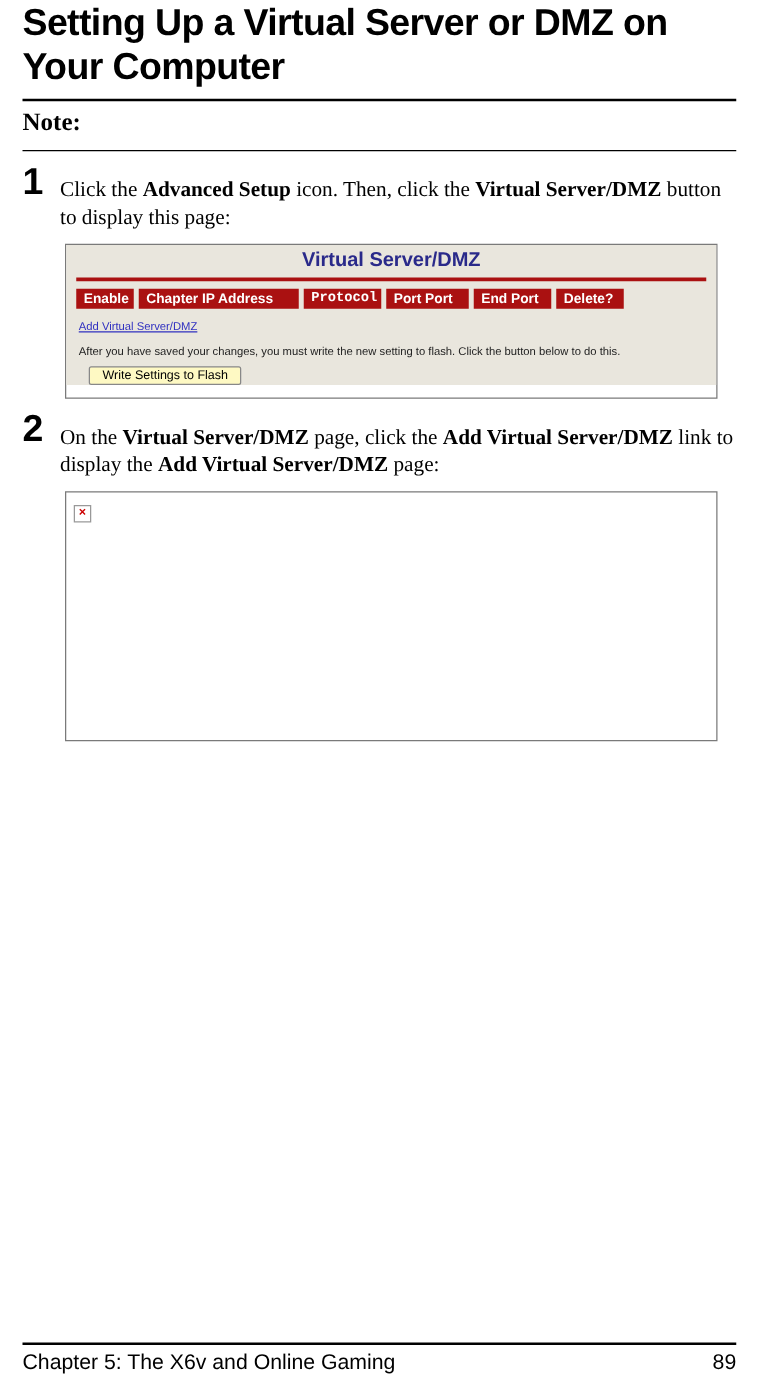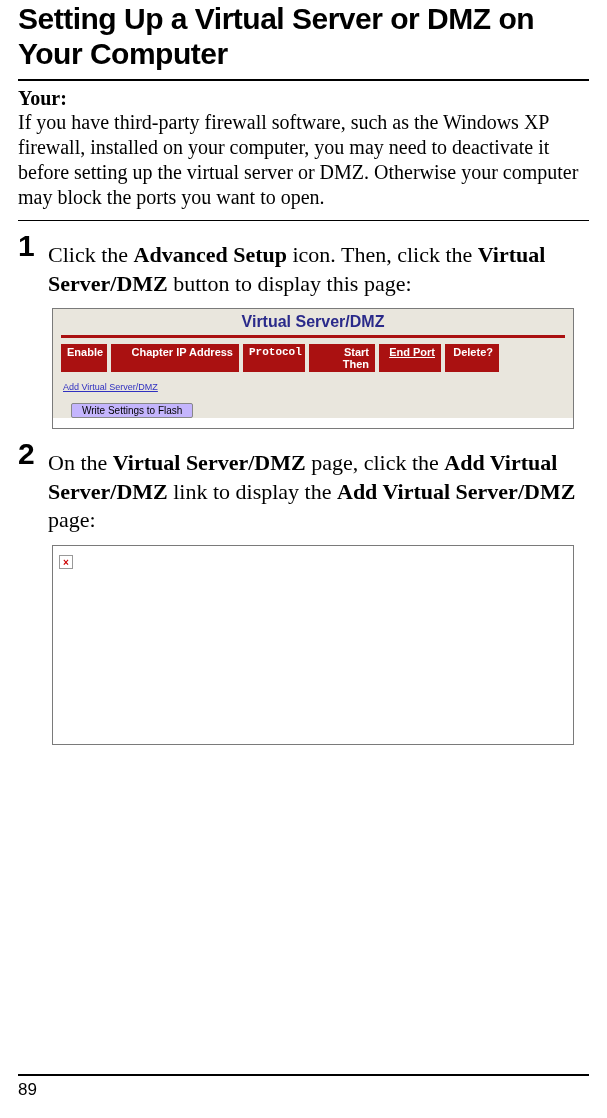--- a/index.html
+++ b/index.html
@@ -6,82 +6,82 @@
   html, body { width: 607px; height: 1118px; background: #fff; font-family: Garamond, "Times New Roman", serif; color: #000; }
   .page { width: 607px; height: 1118px; padding: 0 18px 0 18px; position: relative; }
   .title { font-family: Arial, Helvetica, sans-serif; font-weight: 700; font-size: 30px; line-height: 1.15; letter-spacing: -0.5px; padding-top: 2px; }
   .rule { border: none; border-top: 2px solid #000; margin: 8px 0 6px 0; }
   .note-head { font-family: Garamond, "Times New Roman", serif; font-weight: 700; font-size: 20px; }
   .note-body { font-family: Garamond, "Times New Roman", serif; font-size: 20px; line-height: 1.25; }
   .rule2 { border: none; border-top: 1px solid #000; margin: 10px 0 16px 0; }
   .steps { margin-left: 0; }
   .step { position: relative; padding-left: 30px; margin-bottom: 6px; }
   .step-num { position: absolute; left: 0; top: -8px; font-family: Arial, Helvetica, sans-serif; font-weight: 900; font-size: 30px; }
-  .step-text { font-size: 22px; line-height: 1.3; padding-top: 4px; margin-top: 16px; }
+  .step-text { font-size: 17px; line-height: 1.3; padding-top: 4px; margin-top: 16px; }
   .step-text b { font-weight: 700; }
   .fig { margin: 10px 0 14px 34px; border: 1px solid #7a7a7a; background: #fff; }
   .fig1 { width: 522px; }
   .fig1-inner { background: #e9e6dd; }
   .fig1-title { font-family: Arial, Helvetica, sans-serif; font-weight: 700; color: #2a2a8a; font-size: 16px; text-align: center; padding: 4px 0 4px 0; }
   .fig1-redline { height: 3px; background: #a11; margin: 0 8px; }
   .fig1-hdr-row { margin: 6px 8px 4px 8px; display: flex; gap: 4px; }
-  .hcell { background: #a11; color: #fff; font-family: Arial, Helvetica, sans-serif; font-weight: 700; font-size: 11px; padding: 2px 6px; text-align: right; }
+  .hcell { background: #a11; color: #fff; font-family: Arial, Helvetica, sans-serif; font-weight: 700; font-size: 11px; padding: 2px 6px; }
   .hc-enable { width: 46px; }
   .hc-ip { width: 128px; }
   .hc-proto { width: 62px; font-family: Liberation Mono, monospace; }
   .hc-sp { width: 66px; }
-  .hc-ep { width: 62px; text-decoration: underline; }
+  .hc-ep { width: 62px; }
   .hc-del { width: 54px; }
   .fig1-link { font-family: Arial, Helvetica, sans-serif; font-size: 9px; color: #3030c0; text-decoration: underline; margin: 4px 0 8px 10px; cursor: pointer; display: inline-block; }
   .fig1-sub { font-family: Arial, Helvetica, sans-serif; font-size: 9px; color: #222; margin: 2px 10px 4px 10px; }
   .fig1-btn-wrap { margin: 0 0 10px 18px; }
-  .wbtn { font-family: Arial, Helvetica, sans-serif; font-size: 10px; background: #c4b5fd; border: 1px solid #888; border-radius: 2px; padding: 1px 10px; cursor: pointer; }
+  .wbtn { font-family: Arial, Helvetica, sans-serif; font-size: 10px; background: #fef9c3; border: 1px solid #888; border-radius: 2px; padding: 1px 10px; cursor: pointer; }
   .fig2 { width: 522px; height: 200px; }
   .fig2-inner { padding: 6px; }
   .broken { display: inline-flex; width: 14px; height: 14px; border: 1px solid #999; align-items: center; justify-content: center; font-family: Arial, sans-serif; font-size: 10px; font-weight: 700; color: #c00; background: #fff; }
   .footer { position: absolute; left: 18px; right: 18px; bottom: 18px; }
   .footer-rule { border: none; border-top: 2px solid #000; margin-bottom: 4px; }
   .footer-row { display: flex; justify-content: space-between; font-family: "Century Gothic", Arial, sans-serif; font-size: 17px; }
 </style>
 </head>
 <body>
 
 <div class="page">
 
   <h1 class="title">Setting Up a Virtual Server or DMZ on Your Computer</h1>
   <hr class="rule">
 
   <div>
-    <span class="note-head">Your:</span><br>
-    <span class="note-body">If you have third-party firewall software, such as the Windows XP firewall, installed on your computer, you may need to deactivate it before setting up the virtual server or DMZ. Otherwise your computer may block the ports you want to open.</span>
+    <span class="note-head">Note:</span><br>
   </div>
   <hr class="rule2">
 
   <div class="steps">
 
     <div class="step">
       <span class="step-num">1</span>
       <div class="step-text">
         <span>Click the </span><b>Advanced Setup</b><span> icon. Then, click the </span><b>Virtual Server/DMZ</b><span> button to display this page:</span>
       </div>
     </div>
 
     <div class="fig fig1">
       <div class="fig1-inner">
         <div class="fig1-title">Virtual Server/DMZ</div>
         <div class="fig1-redline"></div>
         <div class="fig1-hdr-row">
           <div class="hcell hc-enable">Enable</div>
           <div class="hcell hc-ip">Chapter IP Address</div>
           <div class="hcell hc-proto">Protocol</div>
-          <div class="hcell hc-sp">Start Then</div>
+          <div class="hcell hc-sp">Port Port</div>
           <div class="hcell hc-ep">End Port</div>
           <div class="hcell hc-del">Delete?</div>
         </div>
         <span class="fig1-link">Add Virtual Server/DMZ</span>
+        <div class="fig1-sub">After you have saved your changes, you must write the new setting to flash. Click the button below to do this.</div>
         <div class="fig1-btn-wrap">
           <button class="wbtn">Write Settings to Flash</button>
         </div>
       </div>
     </div>
 
     <div class="step">
       <span class="step-num">2</span>
       <div class="step-text">
         <span>On the </span><b>Virtual Server/DMZ</b><span> page, click the </span><b>Add Virtual Server/DMZ</b><span> link to display the </span><b>Add Virtual Server/DMZ</b><span> page:</span>
@@ -92,17 +92,18 @@
       <div class="fig2-inner">
         <span class="broken">×</span>
       </div>
     </div>
 
   </div>
 
   <div class="footer">
     <hr class="footer-rule">
     <div class="footer-row">
+      <span>Chapter 5: The X6v and Online Gaming</span>
       <span>89</span>
     </div>
   </div>
 
 </div>
 
 </body></html>

